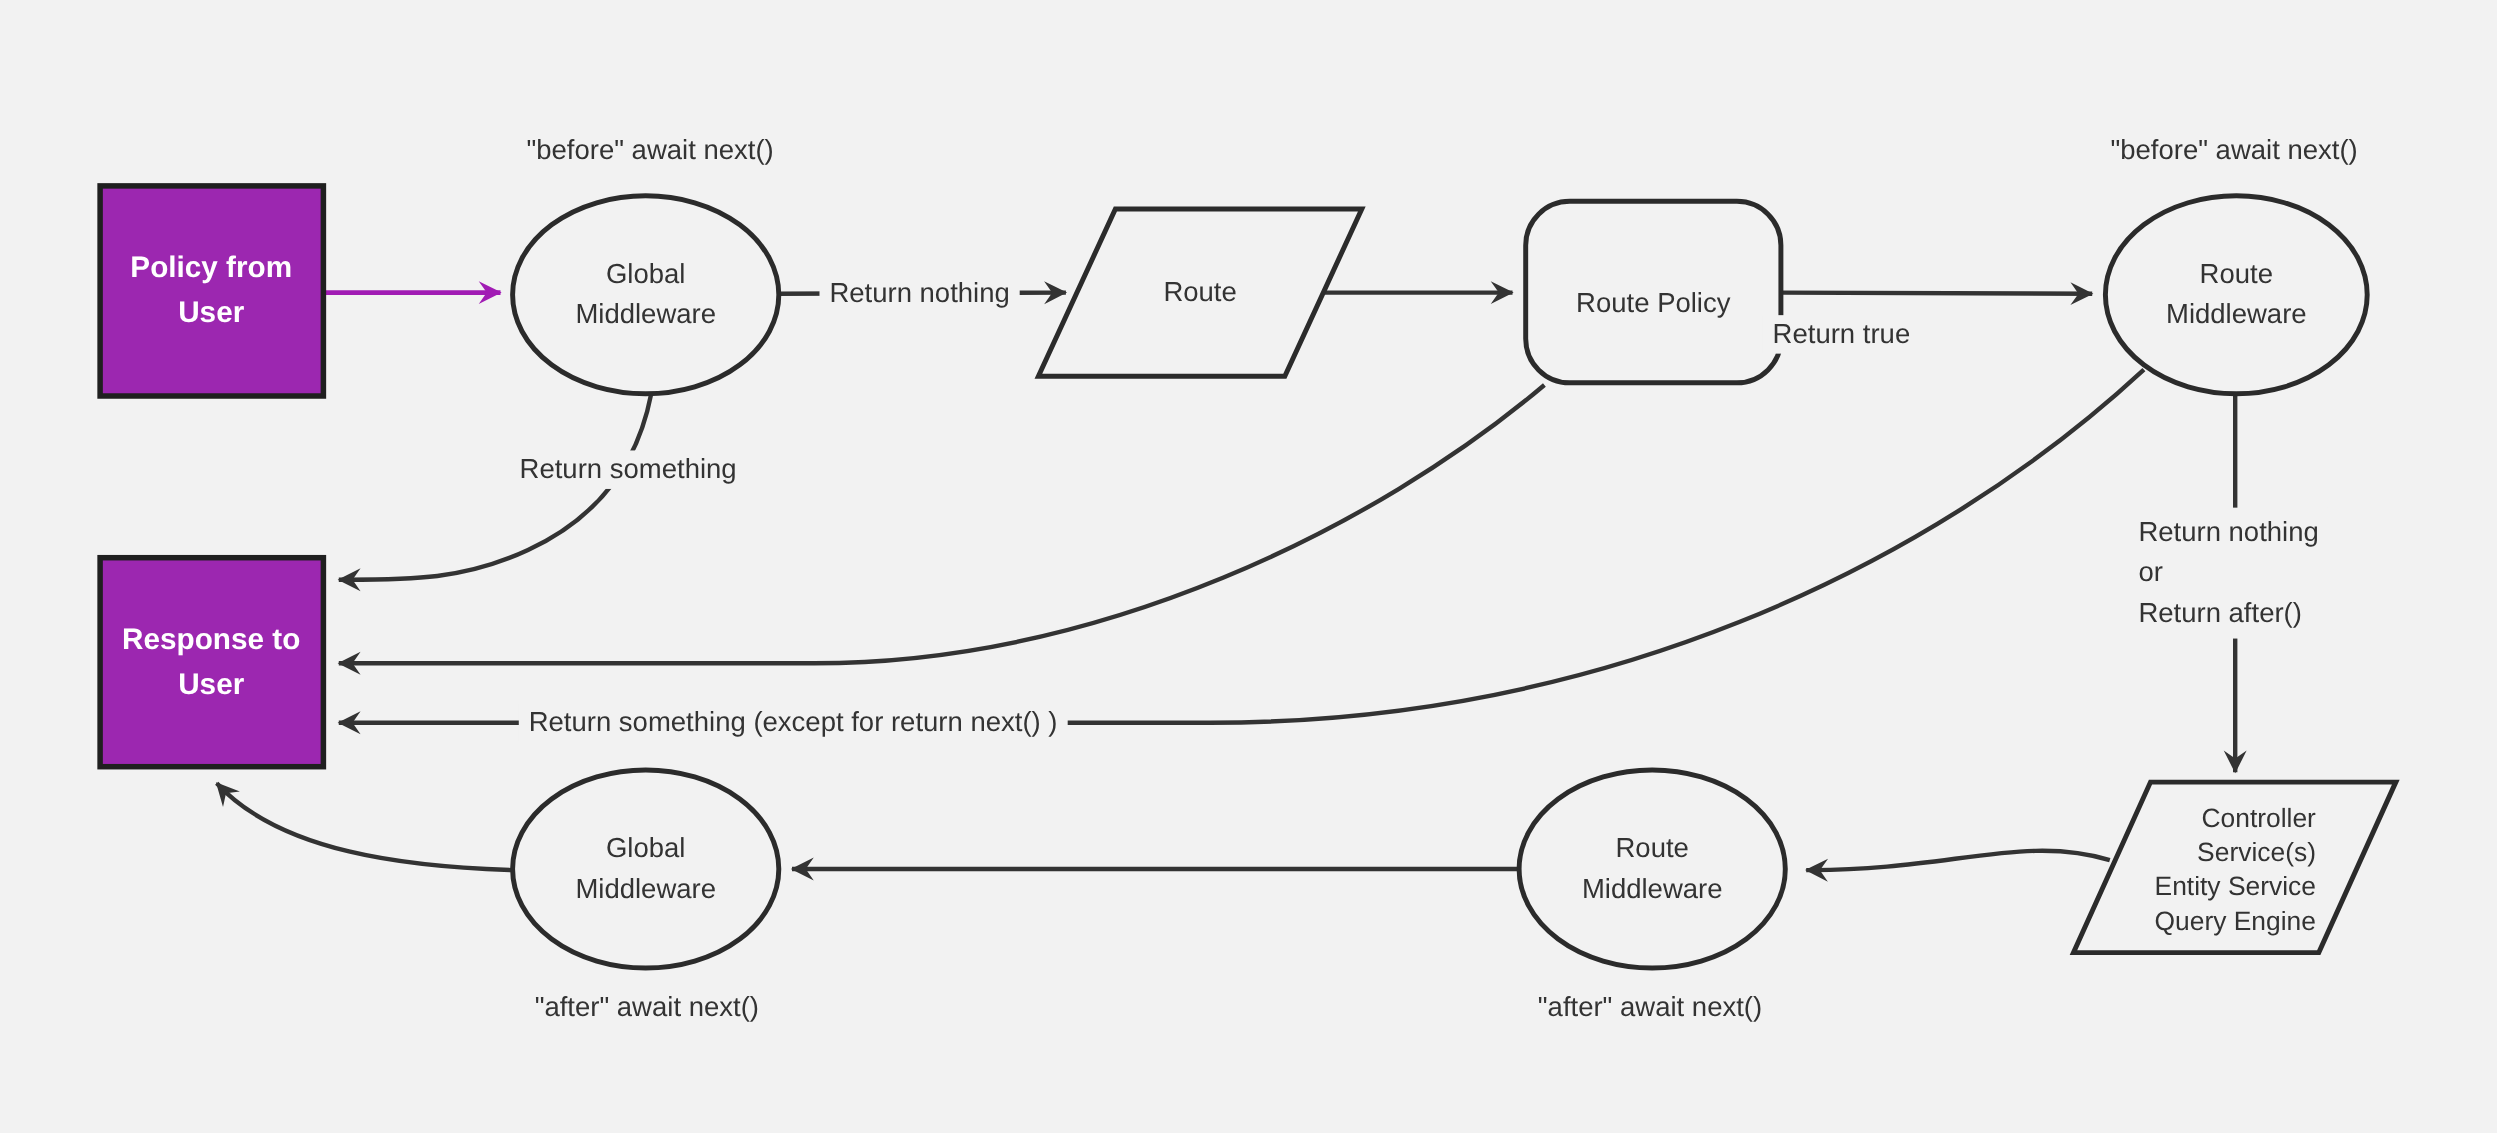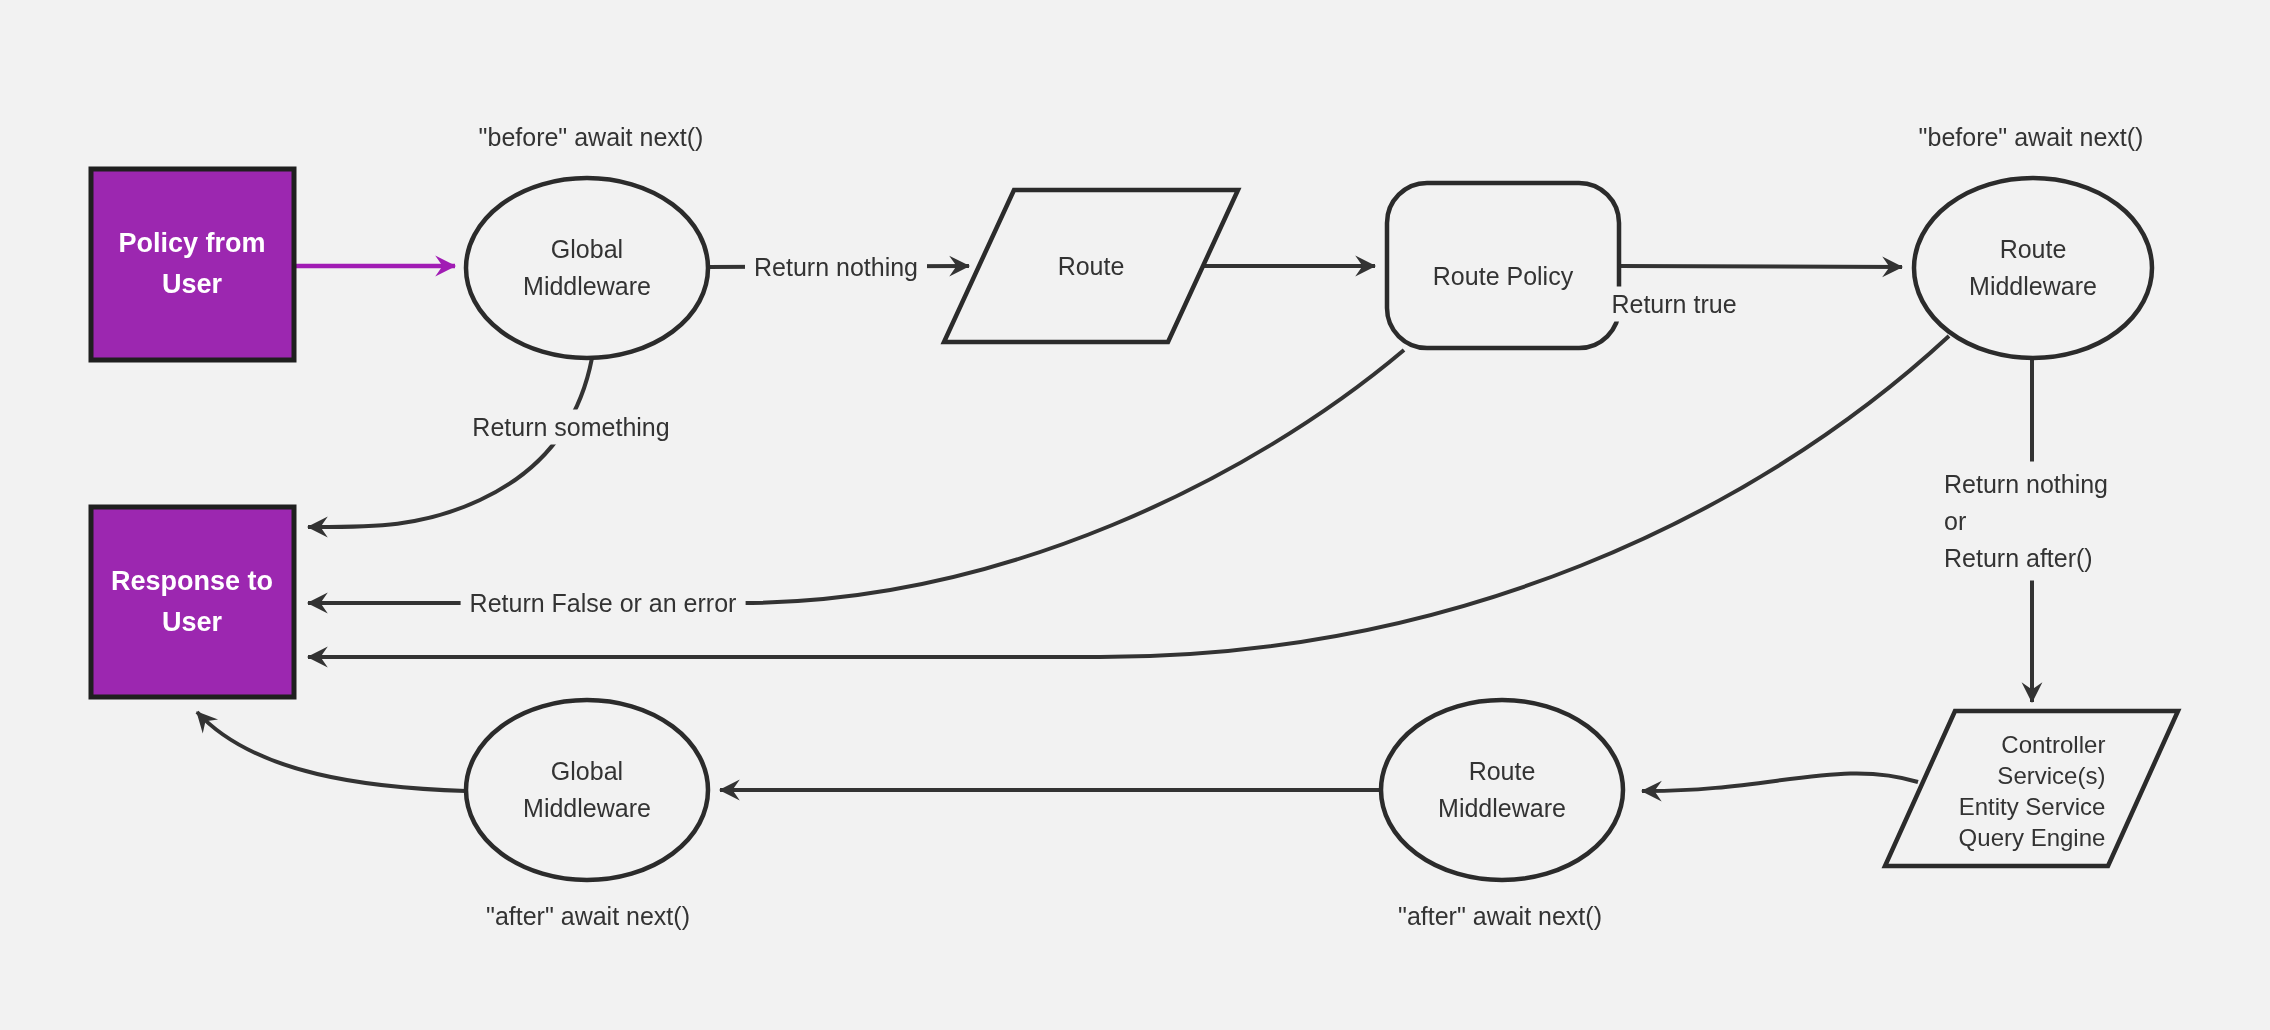--- a/index.html
+++ b/index.html
@@ -158,22 +158,22 @@
     <span style="display:block">Global</span>
     <span style="display:block">Middleware</span>
   </div>
 
   <div class="lbl edge-lbl" style="left:836px; top:267px;">Return nothing</div>
 
   <div class="lbl edge-lbl" style="left:1674px; top:267px;margin-top:37px;">Return true</div>
 
   <div class="lbl edge-lbl" style="left:571px; top:427px;">Return something</div>
 
-  <div class="lbl edge-lbl" style="left:603px; top:603px;">Return False or an error</div>
 
+  <div class="lbl edge-lbl" style="left:721px; top:657px;">Return something (except for return next() )</div>
 
   <div class="edge-lbl-block" style="left:1936px; top:521px;">
     <span style="display:block">Return nothing</span>
     <span style="display:block">or</span>
     <span style="display:block">Return after()</span>
   </div>
 
 </div>
 
 </body></html>

